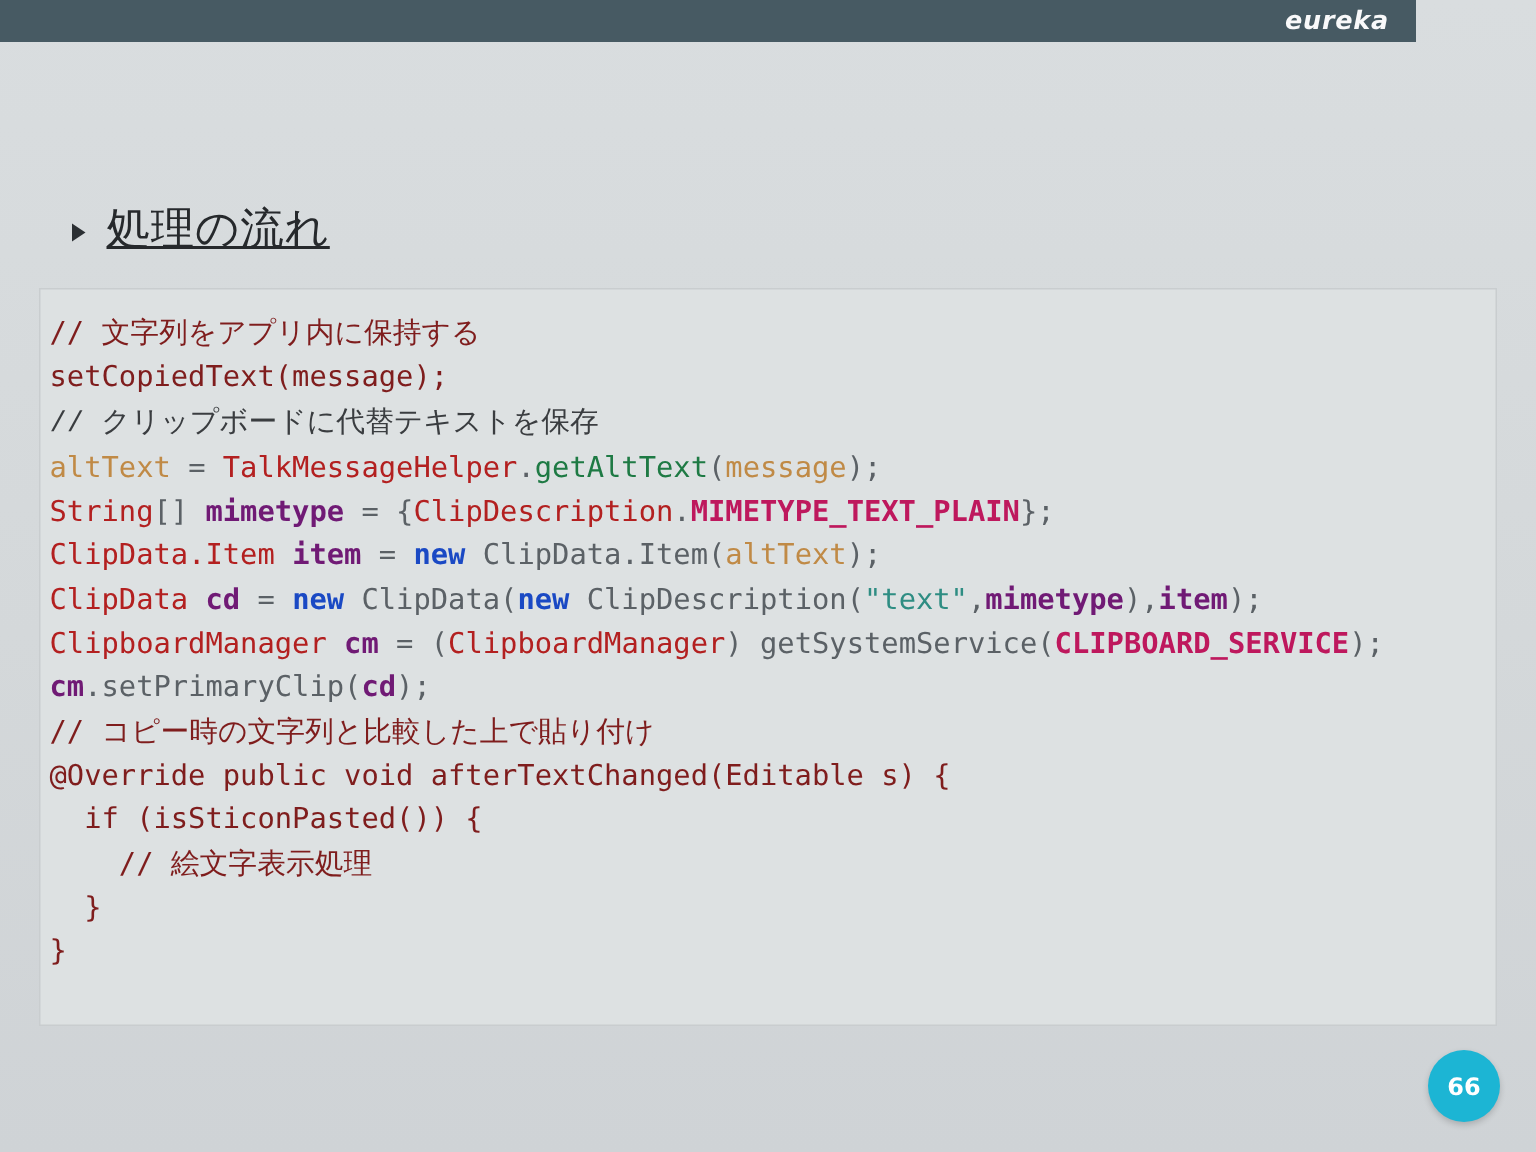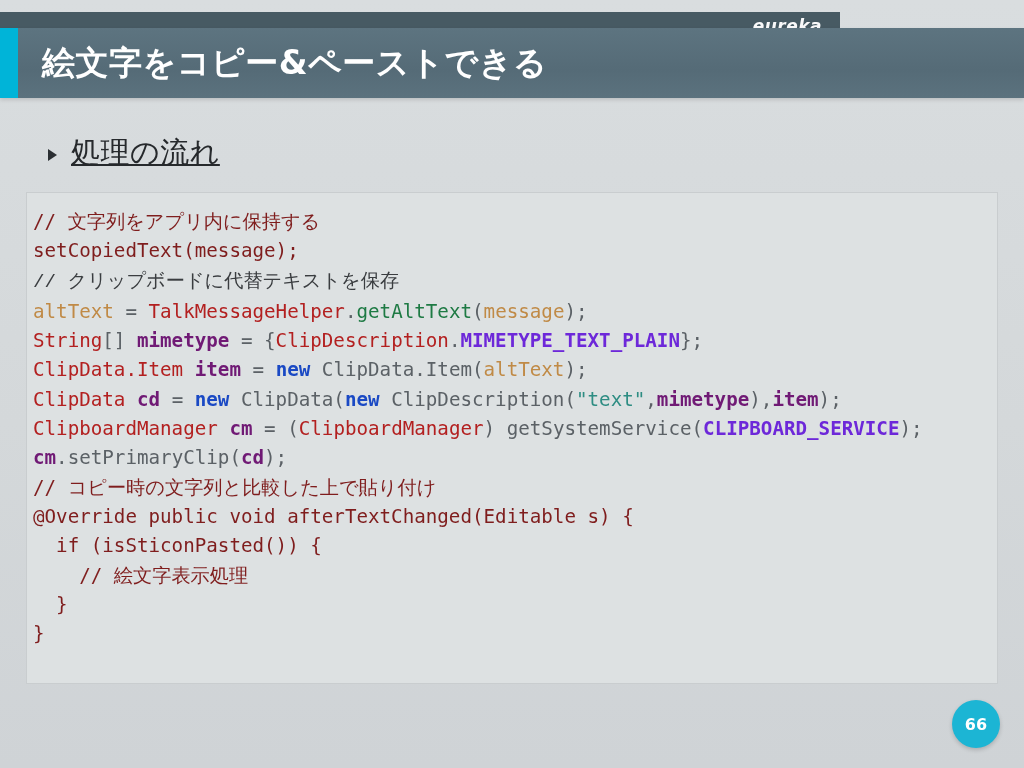--- a/index.html
+++ b/index.html
@@ -16,22 +16,22 @@
   .slide {
     position: relative;
     width: 1024px;
     height: 768px;
     background: linear-gradient(180deg, #d9dddf 0%, #d4d8da 55%, #cfd3d6 100%);
   }
 
   
   .topbar {
     position: absolute;
-    left: 0; top: 12px;
-    width: 840px;
+    left: 0; top: 0;
+    width: 944px;
     height: 28px;
     background: #475a63;
   }
   .brand-logo {
     position: absolute;
     right: 18px;
     top: 3px;
     color: #ffffff;
     font-family: "DejaVu Sans", sans-serif;
     font-size: 17px;
@@ -121,21 +121,21 @@
 
   
   .t-dim      { color: #7f1d1d; }
   .t-cmt      { color: #3a3d40; font-family: Liberation Mono, monospace; }
   .t-type     { color: #b32020; }
   .t-var      { color: #701a75; font-weight: bold; }
   .t-kw       { color: #1a49c4; font-weight: 700; }
   .t-plain    { color: #5b6166; }
   .t-meth     { color: #1e7a44; }
   .t-param    { color: #c08a46; }
-  .t-const    { color: #6d28d9; font-weight: 700; text-align: right; }
+  .t-const    { color: #be185d; font-weight: 700; text-align: right; }
   .t-str      { color: #2e8d83; }
 
   
   .page-badge {
     position: absolute;
     right: 24px;
     bottom: 20px;
     width: 48px;
     height: 48px;
     border-radius: 50%;
@@ -152,24 +152,20 @@
 </style>
 </head>
 <body>
 
 <div class="slide">
 
   <div class="topbar">
     <div class="brand-logo">eureka</div>
   </div>
 
-  <div class="title-band">
-    <div class="title-accent"></div>
-    <div class="title-text">絵文字をコピー&amp;ペーストできる</div>
-  </div>
 
   <div class="section-head">
     <span class="bullet-tri"></span>
     <span class="section-title">処理の流れ</span>
   </div>
 
   <div class="code-panel">
     <div class="code-lines" id="code-lines"><div class="cl"><span class="t-dim">// 文字列をアプリ内に保持する</span></div><div class="cl"><span class="t-dim">setCopiedText(message);</span></div><div class="cl"><span class="t-cmt">// クリップボードに代替テキストを保存</span></div><div class="cl"><span class="t-param">altText</span><span class="t-plain"> = </span><span class="t-type">TalkMessageHelper</span><span class="t-plain">.</span><span class="t-meth">getAltText</span><span class="t-plain">(</span><span class="t-param">message</span><span class="t-plain">);</span></div><div class="cl"><span class="t-type">String</span><span class="t-plain">[] </span><span class="t-var">mimetype</span><span class="t-plain"> = {</span><span class="t-type">ClipDescription</span><span class="t-plain">.</span><span class="t-const">MIMETYPE_TEXT_PLAIN</span><span class="t-plain">};</span></div><div class="cl"><span class="t-type">ClipData.Item</span><span class="t-plain"> </span><span class="t-var">item</span><span class="t-plain"> = </span><span class="t-kw">new</span><span class="t-plain"> ClipData.Item(</span><span class="t-param">altText</span><span class="t-plain">);</span></div><div class="cl"><span class="t-type">ClipData</span><span class="t-plain"> </span><span class="t-var">cd</span><span class="t-plain"> = </span><span class="t-kw">new</span><span class="t-plain"> ClipData(</span><span class="t-kw">new</span><span class="t-plain"> ClipDescription(</span><span class="t-str">"text"</span><span class="t-plain">,</span><span class="t-var">mimetype</span><span class="t-plain">),</span><span class="t-var">item</span><span class="t-plain">);</span></div><div class="cl"><span class="t-type">ClipboardManager</span><span class="t-plain"> </span><span class="t-var">cm</span><span class="t-plain"> = (</span><span class="t-type">ClipboardManager</span><span class="t-plain">) getSystemService(</span><span class="t-const">CLIPBOARD_SERVICE</span><span class="t-plain">);</span></div><div class="cl"><span class="t-var">cm</span><span class="t-plain">.setPrimaryClip(</span><span class="t-var">cd</span><span class="t-plain">);</span></div><div class="cl"><span class="t-dim">// コピー時の文字列と比較した上で貼り付け</span></div><div class="cl"><span class="t-dim">@Override public void afterTextChanged(Editable s) {</span></div><div class="cl"><span class="t-dim">  if (isSticonPasted()) {</span></div><div class="cl"><span class="t-dim">    // 絵文字表示処理</span></div><div class="cl"><span class="t-dim">  }</span></div><div class="cl"><span class="t-dim">}</span></div></div>
   </div>
 

